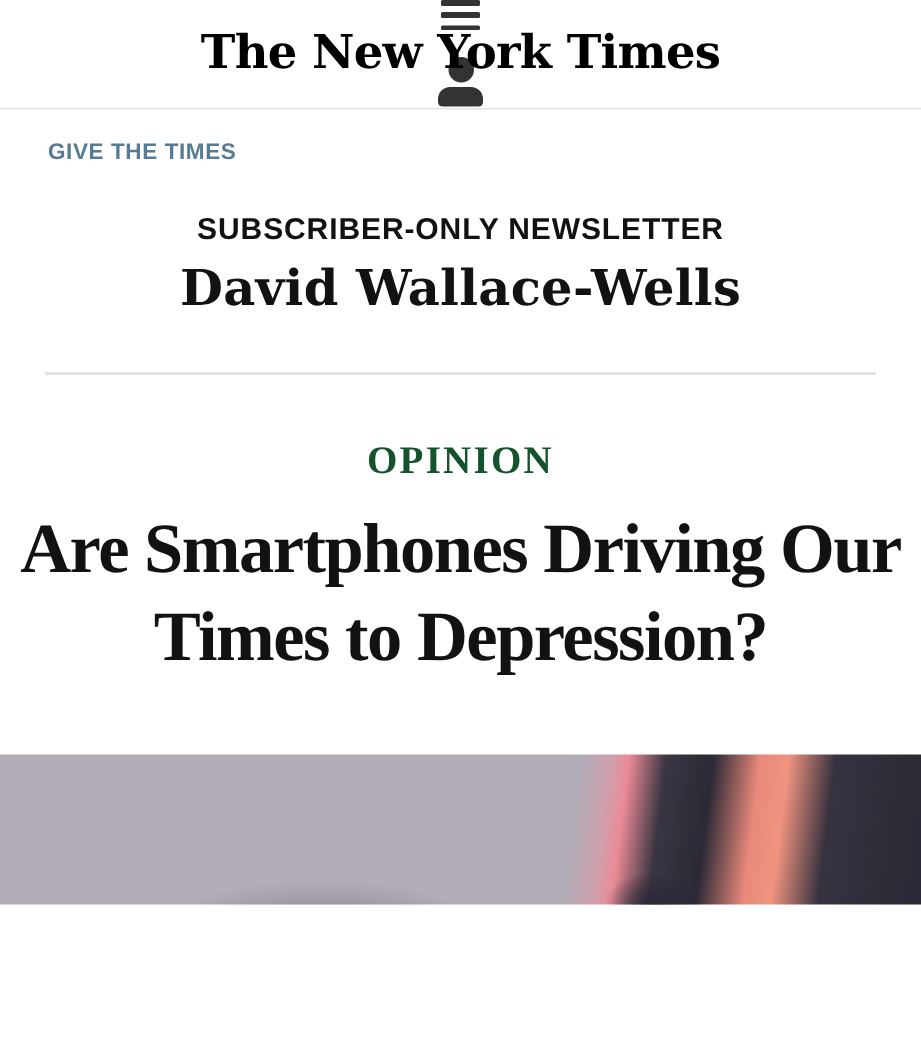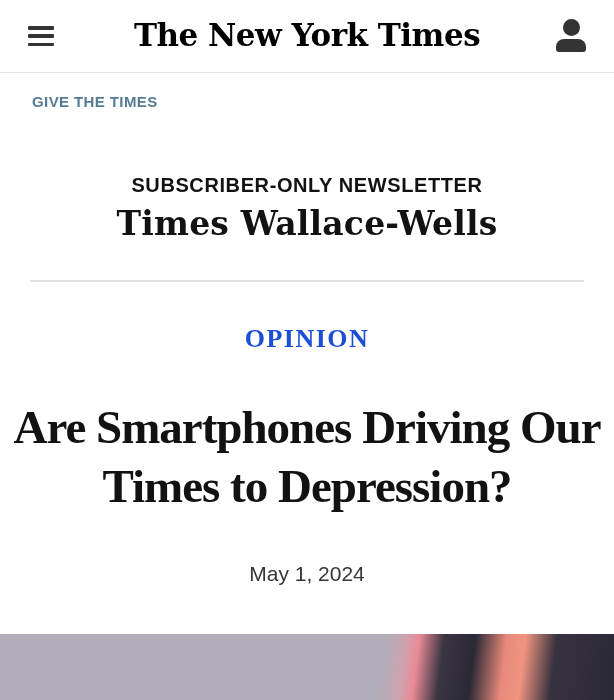--- a/index.html
+++ b/index.html
@@ -1,15 +1,15 @@
 <!DOCTYPE html>
 <html><head>
 <meta charset="utf-8">
 <style>
-  * { margin: 0; padding: 0; box-sizing: border-box; }
+  * { margin: 0; padding: 0; box-sizing: border-box; flex-direction: column; }
   html, body { background: #ffffff; }
   body {
     width: 614px;
     height: 700px;
     overflow: hidden;
     position: relative;
     font-family: "Liberation Sans", sans-serif;
     color: #121212;
   }
 
@@ -54,21 +54,21 @@
   .give-link {
     font-size: 15px;
     font-weight: 700;
     letter-spacing: 0.4px;
     color: #567b95;
     text-decoration: none;
     cursor: pointer;
   }
 
   
-  .masthead { margin-top: 64px; text-align: center; }
+  .masthead { margin-top: 32px; text-align: center; }
   .kicker {
     font-size: 20px;
     font-weight: 700;
     letter-spacing: 0.6px;
     color: #121212;
     line-height: 20px;
   }
   .author {
     margin-top: 11px;
     font-family: "DejaVu Serif", serif;
@@ -84,25 +84,25 @@
 
   
   .article-head { text-align: center; }
   .section-label {
     display: inline-block;
     margin-top: 42px;
     font-family: "Liberation Serif", serif;
     font-weight: 700;
     font-size: 26px;
     letter-spacing: 1.5px;
-    color: #1d4ed8;
+    color: #14532d;
     cursor: pointer;
   }
   .headline {
-    margin: 44px auto 0 auto;
+    margin: 15px auto 0 auto;
     font-family: "Liberation Serif", serif;
     font-weight: 700;
     font-size: 47px;
     line-height: 1.25;
     letter-spacing: -1px;
     color: #121212;
   }
   .pub-date {
     margin-top: 46px;
     font-size: 21px;
@@ -142,27 +142,26 @@
     </div>
   </button>
 </header>
 
 <div class="give-row">
   <a class="give-link">GIVE THE TIMES</a>
 </div>
 
 <section class="masthead">
   <div class="kicker">SUBSCRIBER-ONLY NEWSLETTER</div>
-  <div class="author">Times Wallace-Wells</div>
+  <div class="author">David Wallace-Wells</div>
 </section>
 
 <hr class="rule">
 
 <main class="article-head">
   <a class="section-label">OPINION</a>
   <h1 class="headline">
     <span>Are Smartphones Driving Our</span><br>
     <span>Times to Depression?</span>
   </h1>
-  <div class="pub-date">May 1, 2024</div>
 </main>
 
 <figure class="hero" role="img" aria-label="Blurred close-up photo: pink fingers holding a dark phone against a lavender-gray background"></figure>
 
 </body></html>

